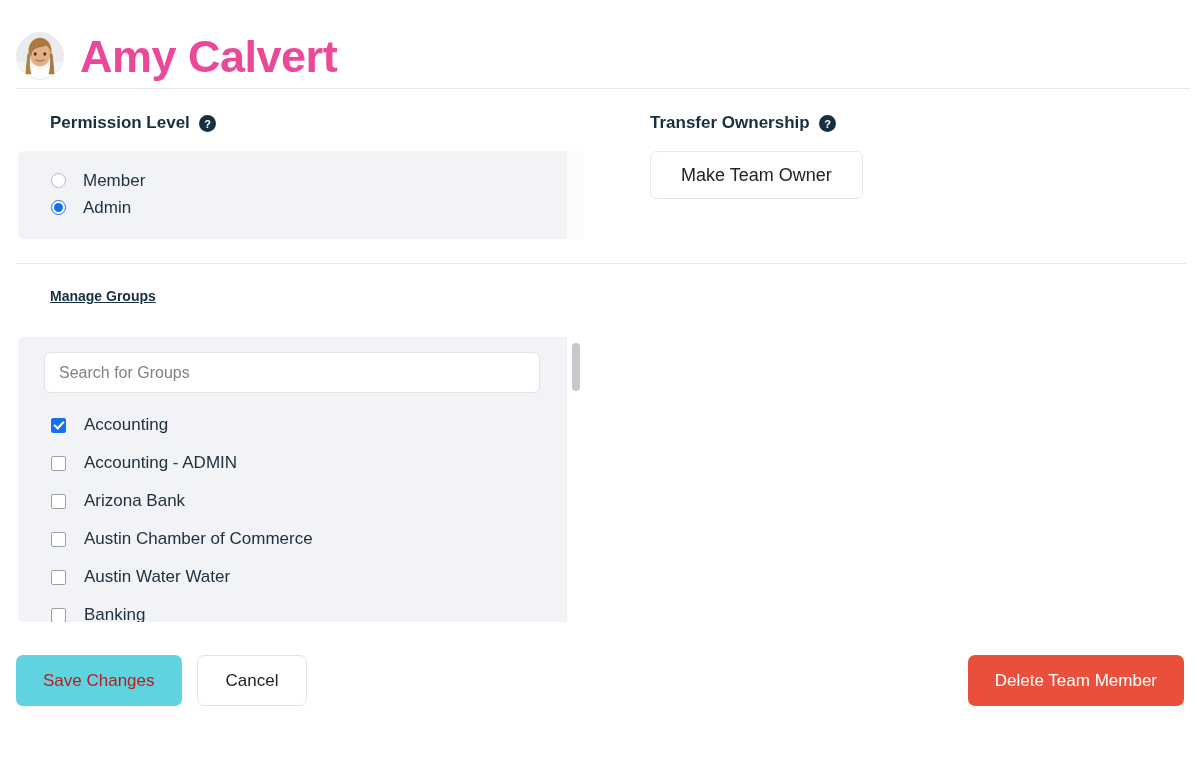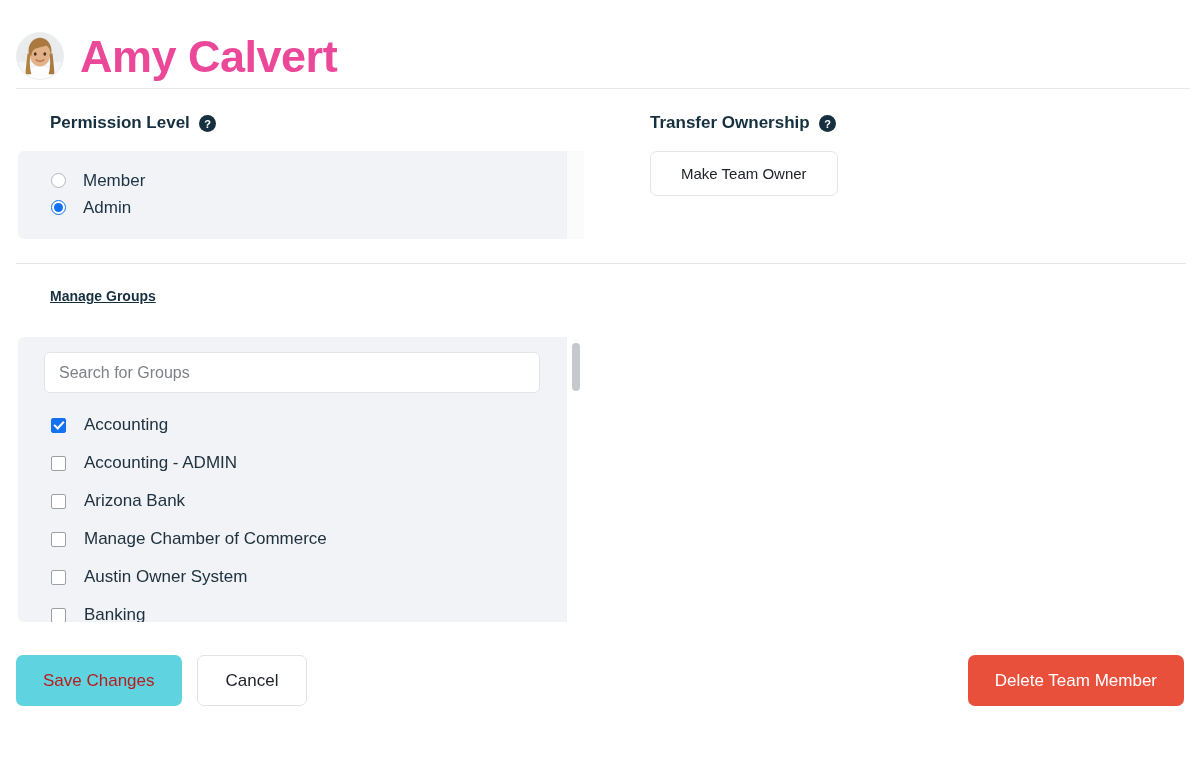--- a/index.html
+++ b/index.html
@@ -130,21 +130,21 @@
     background: #1472f0;
   }
   .radio-label { line-height: 1; }
 
   
   .owner-btn {
     margin-left: 14px;
     background: #ffffff;
     border: 1px solid #e3e5e7;
     border-radius: 7px;
-    font-size: 15px;
+    font-size: 18px;
     color: #20242a;
     font-family: "Liberation Sans", sans-serif;
     padding: 14px 30px;
     cursor: pointer;
     line-height: 1;
   }
 
   
   .groups-section { padding-top: 24px; }
   .groups-title {
@@ -357,25 +357,25 @@
         <div class="group-row">
           <span class="checkbox"></span>
           <span>Accounting - ADMIN</span>
         </div>
         <div class="group-row">
           <span class="checkbox"></span>
           <span>Arizona Bank</span>
         </div>
         <div class="group-row">
           <span class="checkbox"></span>
-          <span>Manage Chamber of Commerce</span>
-        </div>
-        <div class="group-row">
-          <span class="checkbox"></span>
-          <span>Austin Owner System</span>
+          <span>Austin Chamber of Commerce</span>
+        </div>
+        <div class="group-row">
+          <span class="checkbox"></span>
+          <span>Austin Water Water</span>
         </div>
         <div class="group-row">
           <span class="checkbox"></span>
           <span>Banking</span>
         </div>
       </div>
     </div>
 
     <div class="groups-scrollbar">
       <div class="scroll-thumb"></div>

